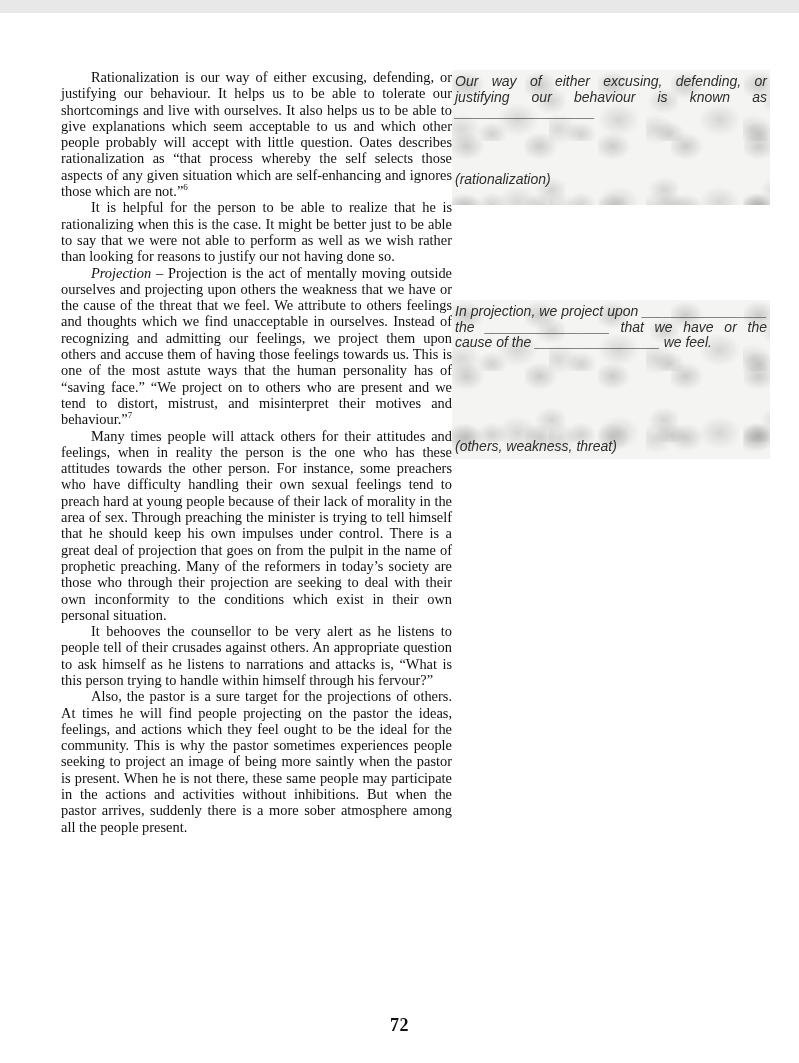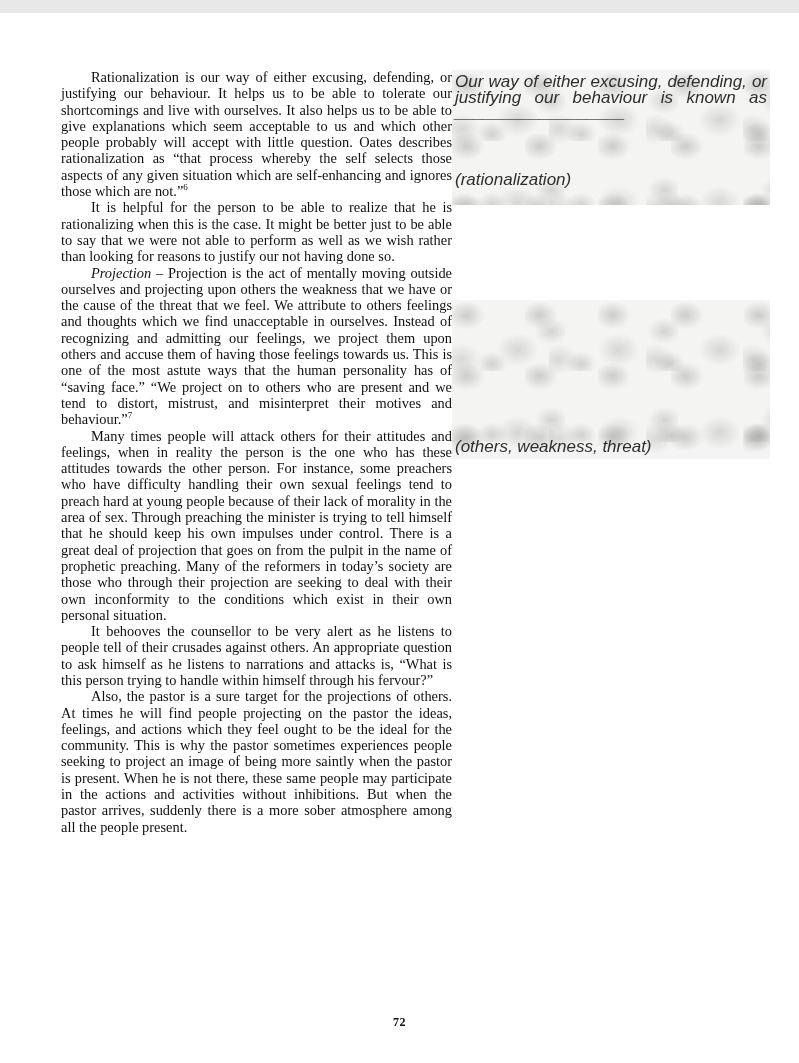--- a/index.html
+++ b/index.html
@@ -33,21 +33,21 @@
   }
   .main-column i.lead { }
   .exercise {
     position: absolute;
     left: 452px;
     width: 318px;
     box-sizing: border-box;
     padding: 4px 3px 0 3px;
     font-family: "Liberation Sans", sans-serif;
     font-style: italic;
-    font-size: 17px;
+    font-size: 14px;
     line-height: 15.6px;
     color: #2e2e2e;
     text-align: justify;
     
     background-color: #f4f4f2;
     background-image:
       radial-gradient(ellipse 26px 20px at 20% 25%, rgba(138,138,136,0.38), rgba(138,138,136,0) 70%),
       radial-gradient(ellipse 30px 24px at 65% 60%, rgba(150,150,148,0.32), rgba(150,150,148,0) 70%),
       radial-gradient(ellipse 22px 18px at 45% 90%, rgba(128,128,126,0.30), rgba(128,128,126,0) 70%),
       radial-gradient(ellipse 24px 19px at 88% 35%, rgba(150,150,148,0.34), rgba(150,150,148,0) 70%),
@@ -64,21 +64,21 @@
     text-align: right;
   }
   #exercise-1 .answer { top: 102px; }
   #exercise-2 .answer { top: 139px; }
   .page-number {
     position: absolute;
     left: 0;
     top: 1002px;
     width: 100%;
     text-align: center;
-    font-size: 12px;
+    font-size: 18px;
     font-weight: bold;
     letter-spacing: 0.5px;
   }
 </style>
 </head>
 <body>
 
 <div class="page">
 
   <div class="main-column">
@@ -89,18 +89,19 @@
     <p><i class="lead"></i><span>It behooves the counsellor to be very alert as he listens to people tell of their crusades against others. An appropriate question to ask himself as he listens to narrations and attacks is, “What is this person trying to handle within himself through his fervour?”</span><sup></sup></p>
     <p><i class="lead"></i><span>Also, the pastor is a sure target for the projections of others. At times he will find people projecting on the pastor the ideas, feelings, and actions which they feel ought to be the ideal for the community. This is why the pastor sometimes experiences people seeking to project an image of being more saintly when the pastor is present. When he is not there, these same people may participate in the actions and activities without inhibitions. But when the pastor arrives, suddenly there is a more sober atmosphere among all the people present.</span><sup></sup></p>
   </div>
 
   <div class="exercise" id="exercise-1">
     <p class="question">Our way of either excusing, defending, or justifying our behaviour is known as __________________</p>
     <p class="answer">(rationalization)</p>
   </div>
 
   <div class="exercise" id="exercise-2">
+    <p class="question">In projection, we project upon ________________ the ________________ that we have or the cause of the ________________ we feel.</p>
     <p class="answer">(others, weakness, threat)</p>
   </div>
 
   <div class="page-number">72</div>
 
 </div>
 
 </body></html>

